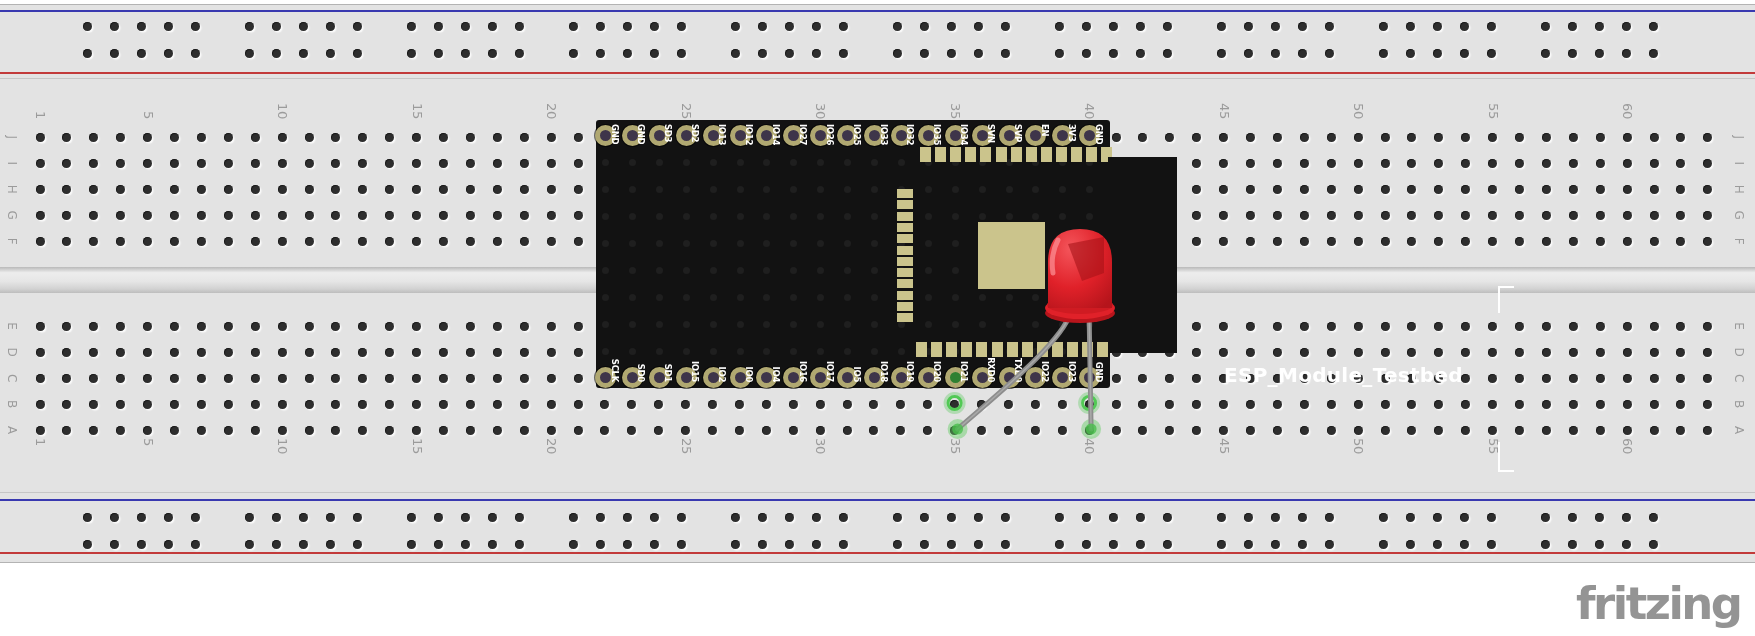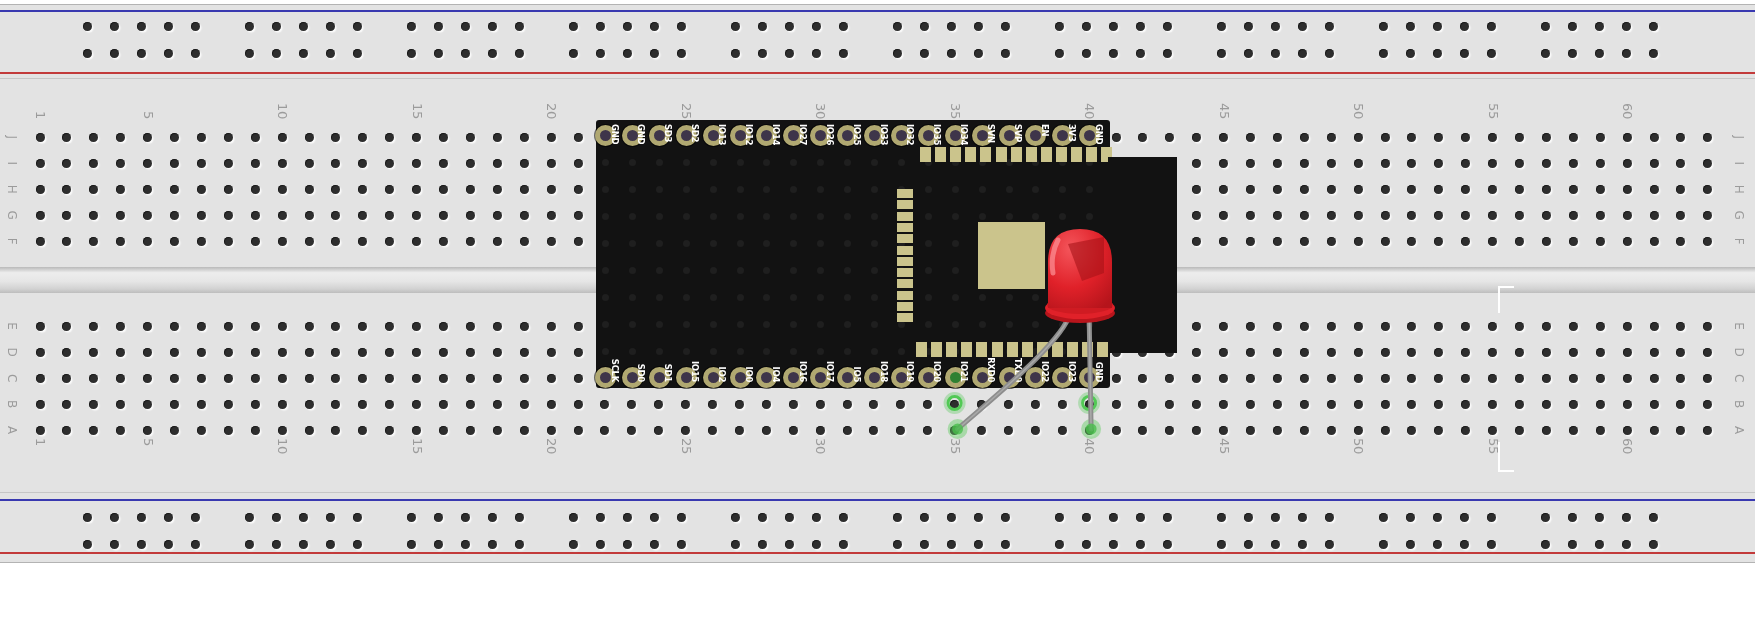--- a/index.html
+++ b/index.html
@@ -915,20 +915,21 @@
       <span class="rlabel" style="left: 19px; top: 340px; width: 14px; text-align: center; font-size: 12px;">D</span>
       <span class="rlabel" style="left: 1746px; top: 340px; width: 14px; text-align: center; font-size: 12px;">D</span>
       <span class="rlabel" style="left: 19px; top: 366px; width: 14px; text-align: center; font-size: 12px;">C</span>
       <span class="rlabel" style="left: 1746px; top: 366px; width: 14px; text-align: center; font-size: 12px;">C</span>
       <span class="rlabel" style="left: 19px; top: 392px; width: 14px; text-align: center; font-size: 12px;">B</span>
       <span class="rlabel" style="left: 1746px; top: 392px; width: 14px; text-align: center; font-size: 12px;">B</span>
       <span class="rlabel" style="left: 19px; top: 418px; width: 14px; text-align: center; font-size: 12px;">A</span>
       <span class="rlabel" style="left: 1746px; top: 418px; width: 14px; text-align: center; font-size: 12px;">A</span>
     </div>
   <div id="espboard">
+    <span id="board-title">ESP_Module_Testbed</span>
     <div id="silk-top" class="silk"></div>
     <div id="silk-bottom" class="silk"></div>
   <div class="dot" style="left: 6px; top: 38.5px;"></div>
       <div class="dot" style="left: 32.9px; top: 38.5px;"></div>
       <div class="dot" style="left: 59.8px; top: 38.5px;"></div>
       <div class="dot" style="left: 86.7px; top: 38.5px;"></div>
       <div class="dot" style="left: 113.6px; top: 38.5px;"></div>
       <div class="dot" style="left: 140.5px; top: 38.5px;"></div>
       <div class="dot" style="left: 167.4px; top: 38.5px;"></div>
       <div class="dot" style="left: 194.3px; top: 38.5px;"></div>
@@ -1223,13 +1224,14 @@
 <circle cx="1091.1" cy="429" r="5.5" fill="rgba(72,190,75,.8)"></circle>
 <g>
   <ellipse cx="1080" cy="313" rx="35" ry="10" fill="#b8151c"></ellipse>
   <ellipse cx="1080" cy="308" rx="35" ry="11" fill="#e02129"></ellipse>
   <ellipse cx="1080" cy="305" rx="33" ry="9" fill="#cf1b22"></ellipse>
   <path d="M1048,308 L1048,262 Q1048,229 1080,229 Q1112,229 1112,262 L1112,308 Z" fill="url(#ledg)"></path>
   <path d="M1068,244 L1104,237 L1104,273 L1082,281 Z" fill="#a61218" opacity="0.6"></path>
   <path d="M1058,240 Q1050,255 1053,273" fill="none" stroke="#ff9ba0" stroke-width="5" stroke-linecap="round" opacity="0.65"></path>
 </g>
     </svg>
+  <div id="fritzing-logo">fritzing</div>
 </div>
 
 </body></html>

